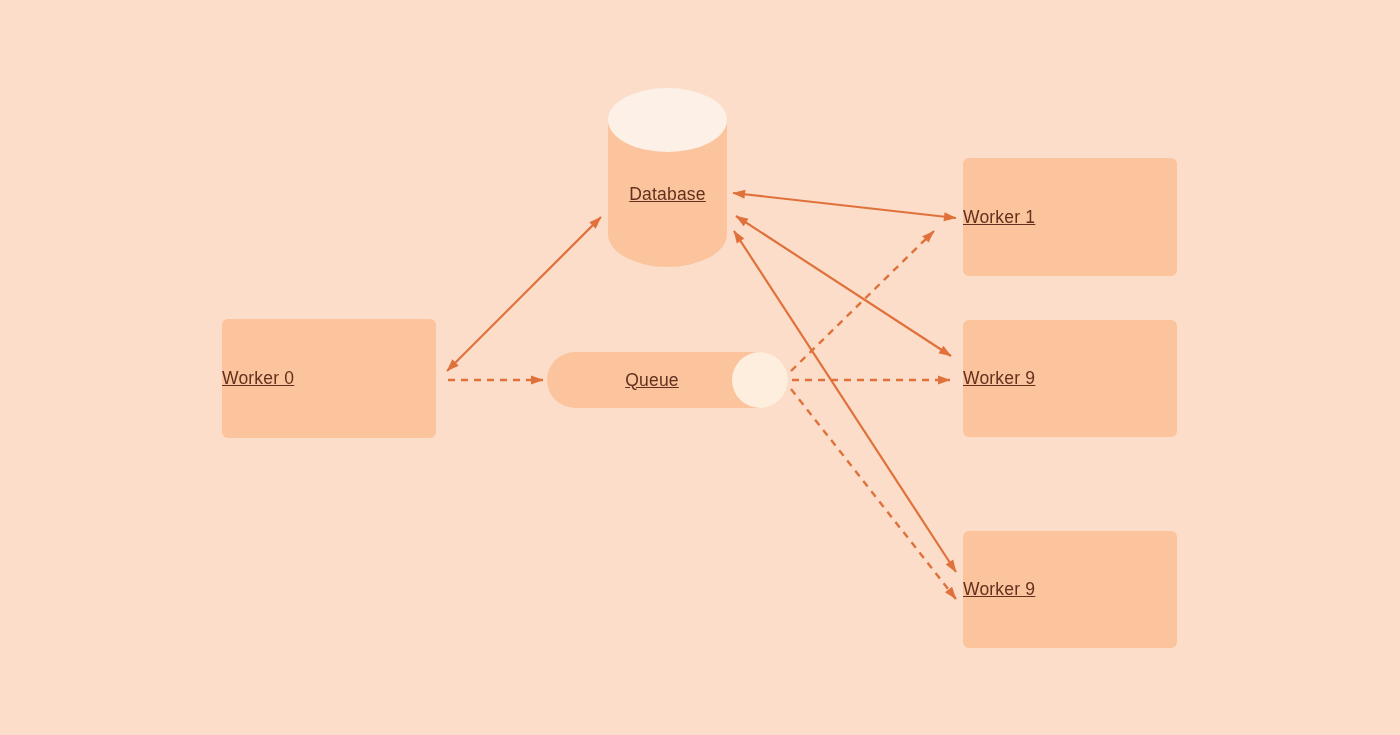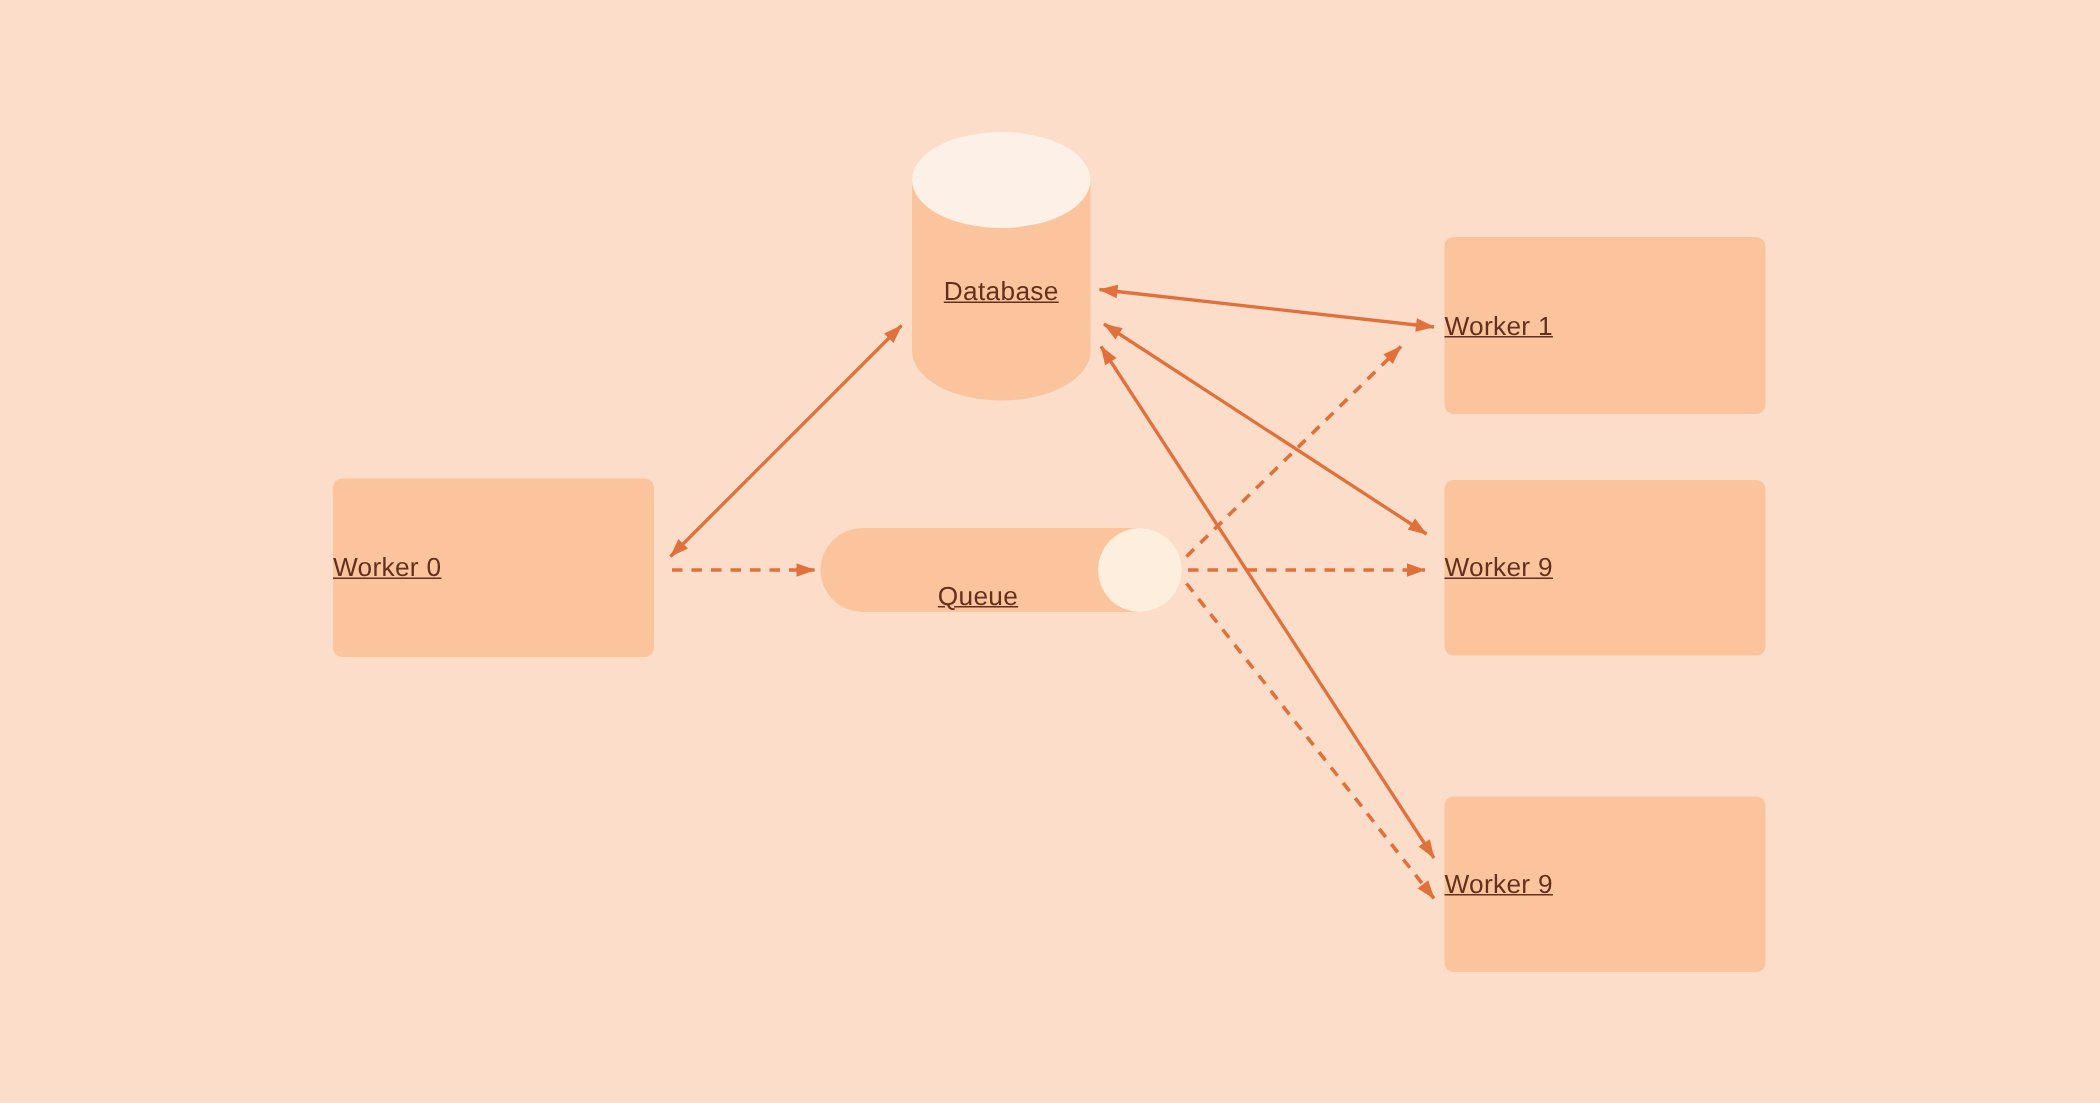--- a/index.html
+++ b/index.html
@@ -66,21 +66,21 @@
     position: absolute; inset: 0;
     background: var(--c-shape);
     border-radius: 28px;
   }
   .pill-circle {
     position: absolute; right: 0; top: 0; width: 56px; height: 56px;
     background: var(--c-queue-circle);
     border-radius: 50%;
   }
   .pill-label {
-    position: absolute; left: 0; top: 17px; width: 210px; height: 56px;
+    position: absolute; left: 0; top: 0; width: 210px; height: 56px;
     display: flex; align-items: center; justify-content: center; text-align: center;
   }
   
   #edges { position: absolute; left: 0; top: 0; pointer-events: none; }
   .edge { stroke: var(--c-arrow); fill: none; }
   .edge.solid  { stroke-width: 2.2; }
   .edge.dashed { stroke-width: 2.4; stroke-dasharray: 7 6; }
   .arrowhead-fill { fill: var(--c-arrow); }
 </style>
 </head>

